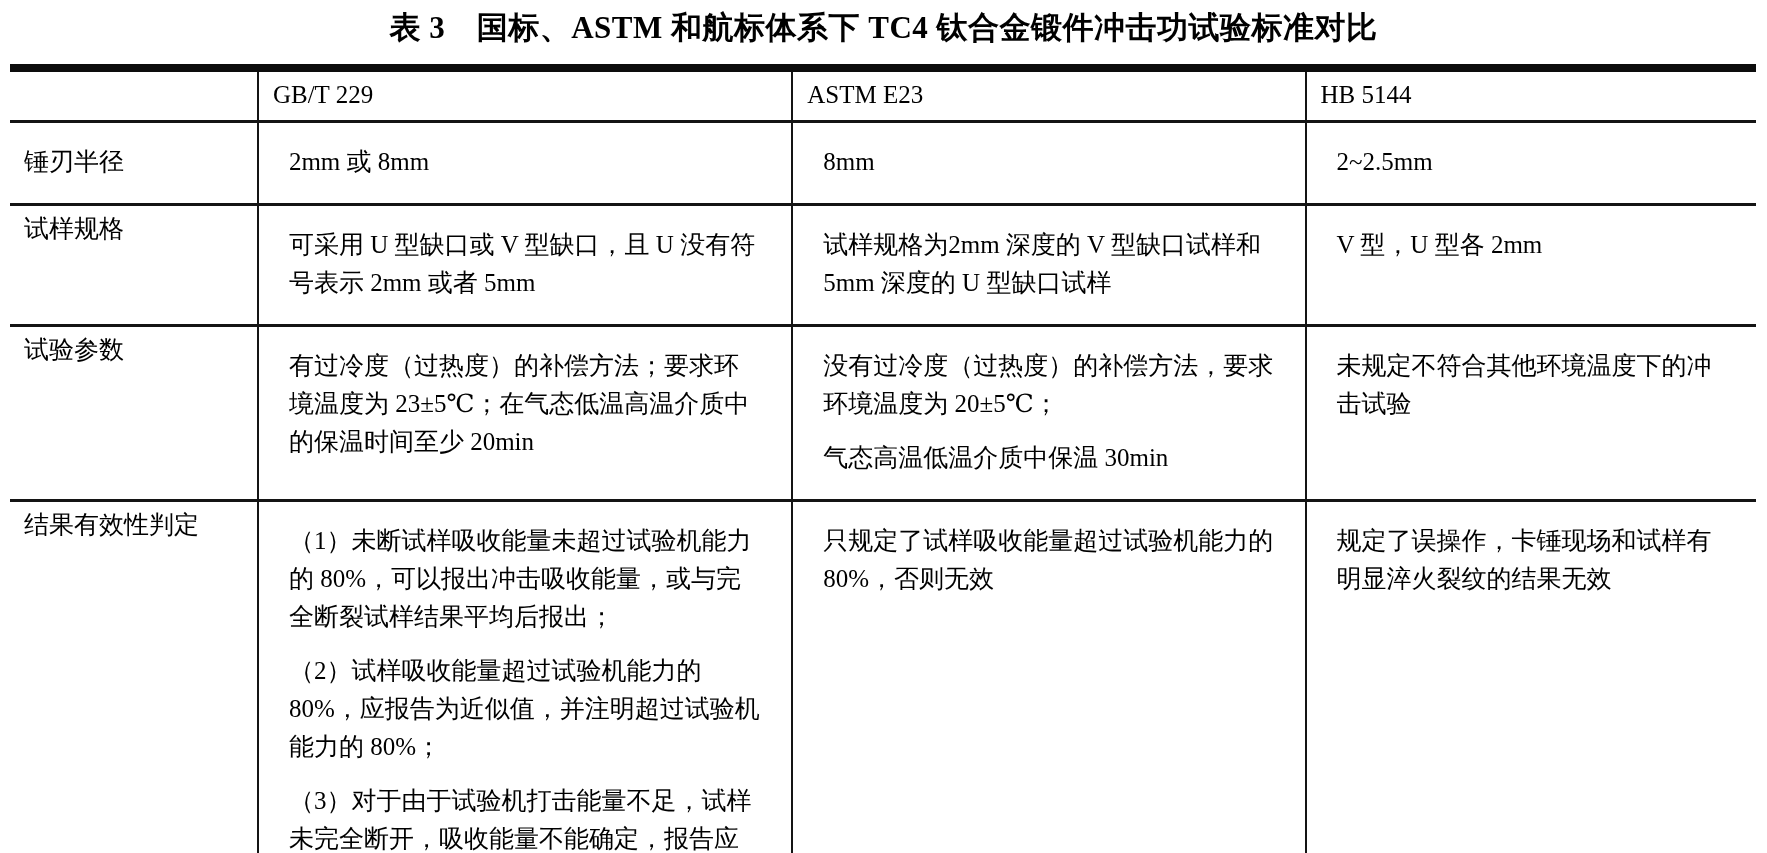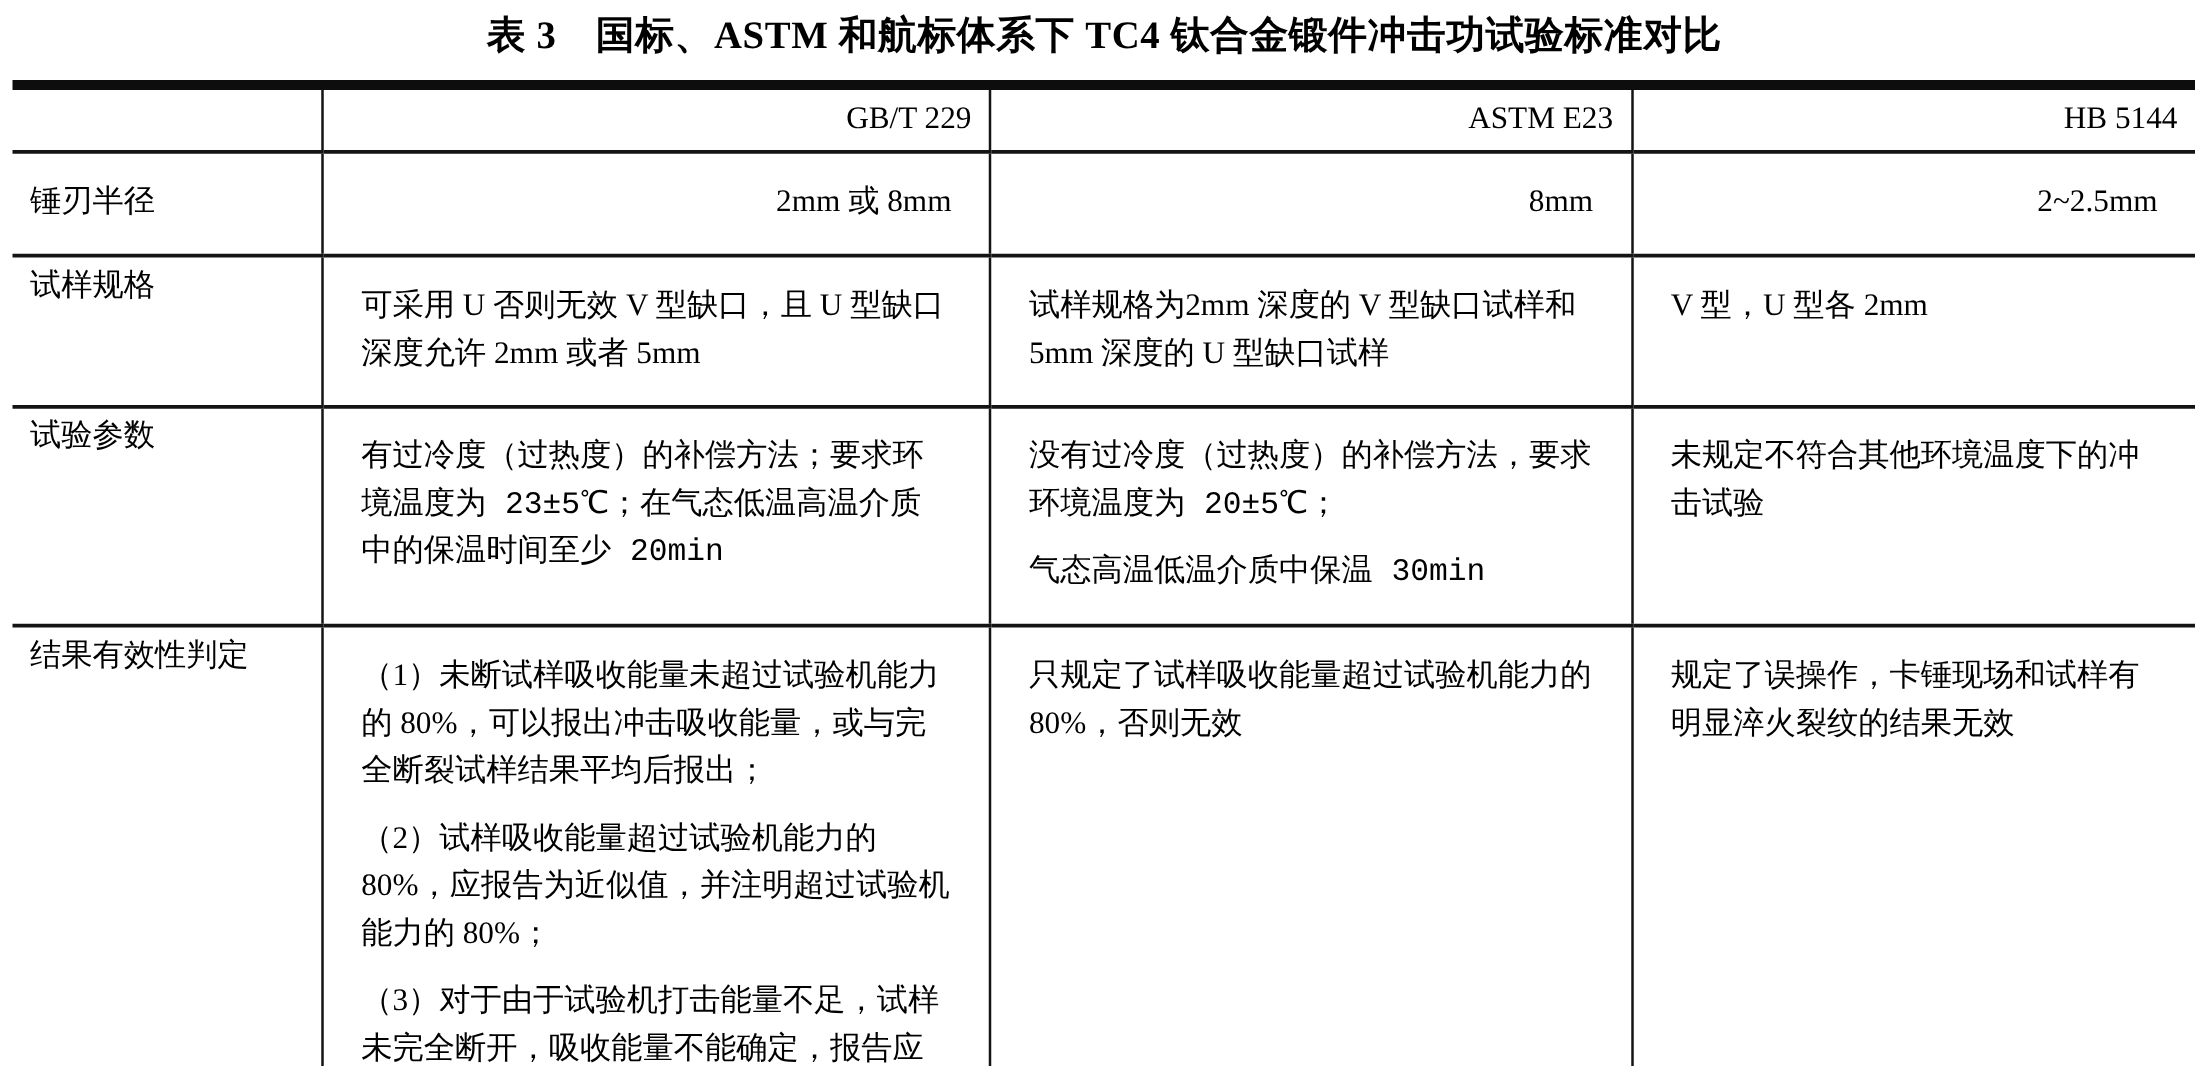--- a/index.html
+++ b/index.html
@@ -44,32 +44,32 @@
   th, td {
     border-bottom: 3px solid #141414;
     padding: 4px 14px 6px 14px;
     font-weight: normal;
     text-align: left;
     vertical-align: top;
     overflow: hidden;
   }
   tr:last-child th, tr:last-child td { border-bottom: none; }
   .vline { border-left: 2px solid #141414; }
-  .center { text-align: right; }
+  .center { text-align: left; }
   .middle { vertical-align: middle; }
   .rowhead { text-align: left; }
   td p, th p {
     margin: 16px;
     padding: 0;
   }
   td.spaced p + p { margin-top: 10px; }
   tr.hdr  { height: 50px; }
   tr.r0   { height: 52px; }
   tr.r1   { height: 88px; }
-  tr.r2   { height: 128px; font-family: Liberation Mono, monospace; }
+  tr.r2   { height: 128px; }
   tr.r3   { height: 90px; }
   tr.r4   { height: 352px; }
 </style>
 </head>
 <body>
 
 <div class="page">
 
   <div class="doc-title">表 3　国标、ASTM 和航标体系下 TC4 钛合金锻件冲击功试验标准对比</div>
 
@@ -98,21 +98,21 @@
         <p>8mm</p>
       </td>
       <td class="vline center middle">
         <p>2~2.5mm</p>
       </td>
     </tr>
 
     <tr class="r1">
       <td class="rowhead">试样规格</td>
       <td class="vline">
-        <p>可采用 U 否则无效 V 型缺口，且 U 型缺口深度允许 2mm 或者 5mm</p>
+        <p>可采用 U 型缺口或 V 型缺口，且 U 没有符号表示 2mm 或者 5mm</p>
       </td>
       <td class="vline">
         <p>试样规格为2mm 深度的 V 型缺口试样和 5mm 深度的 U 型缺口试样</p>
       </td>
       <td class="vline">
         <p>V 型，U 型各 2mm</p>
       </td>
     </tr>
 
     <tr class="r2">

